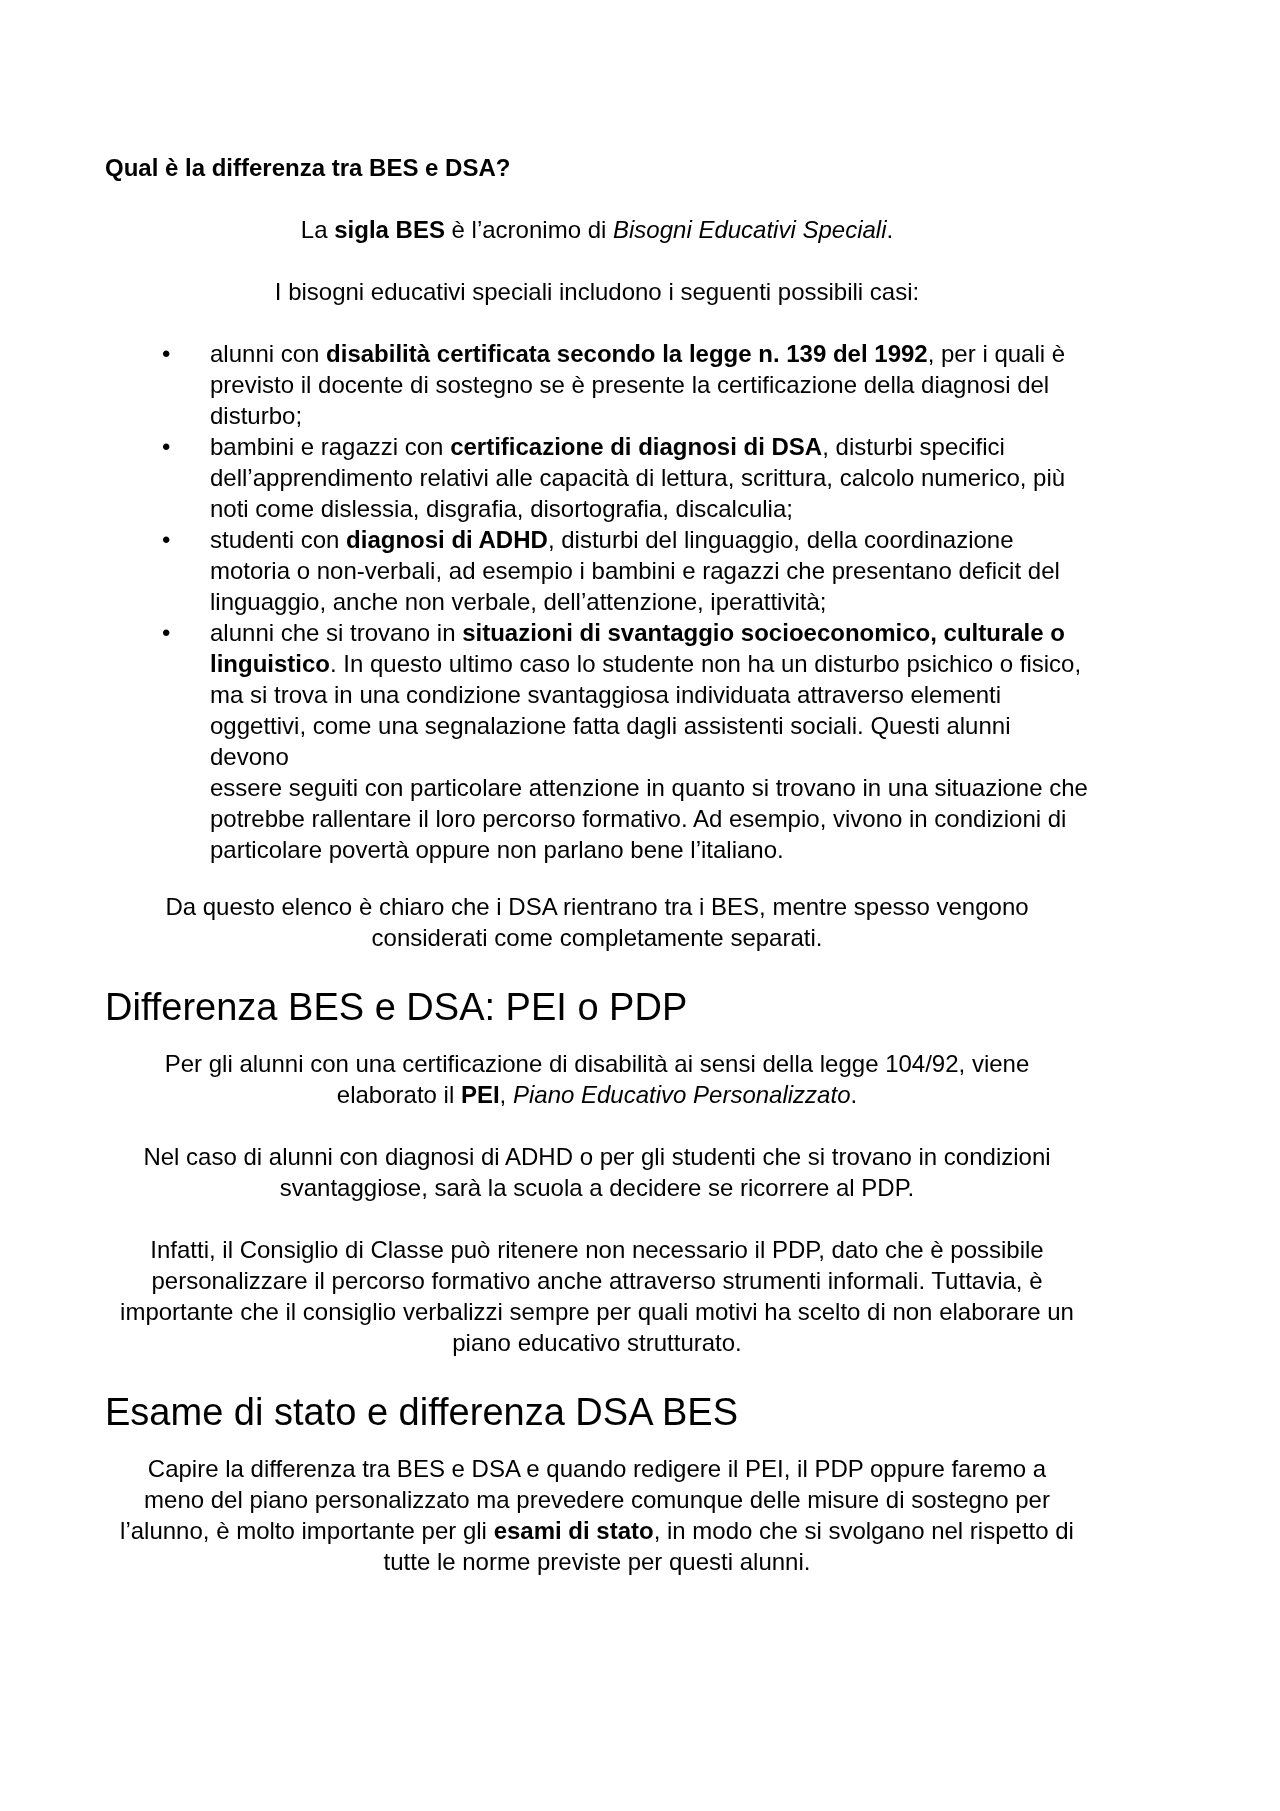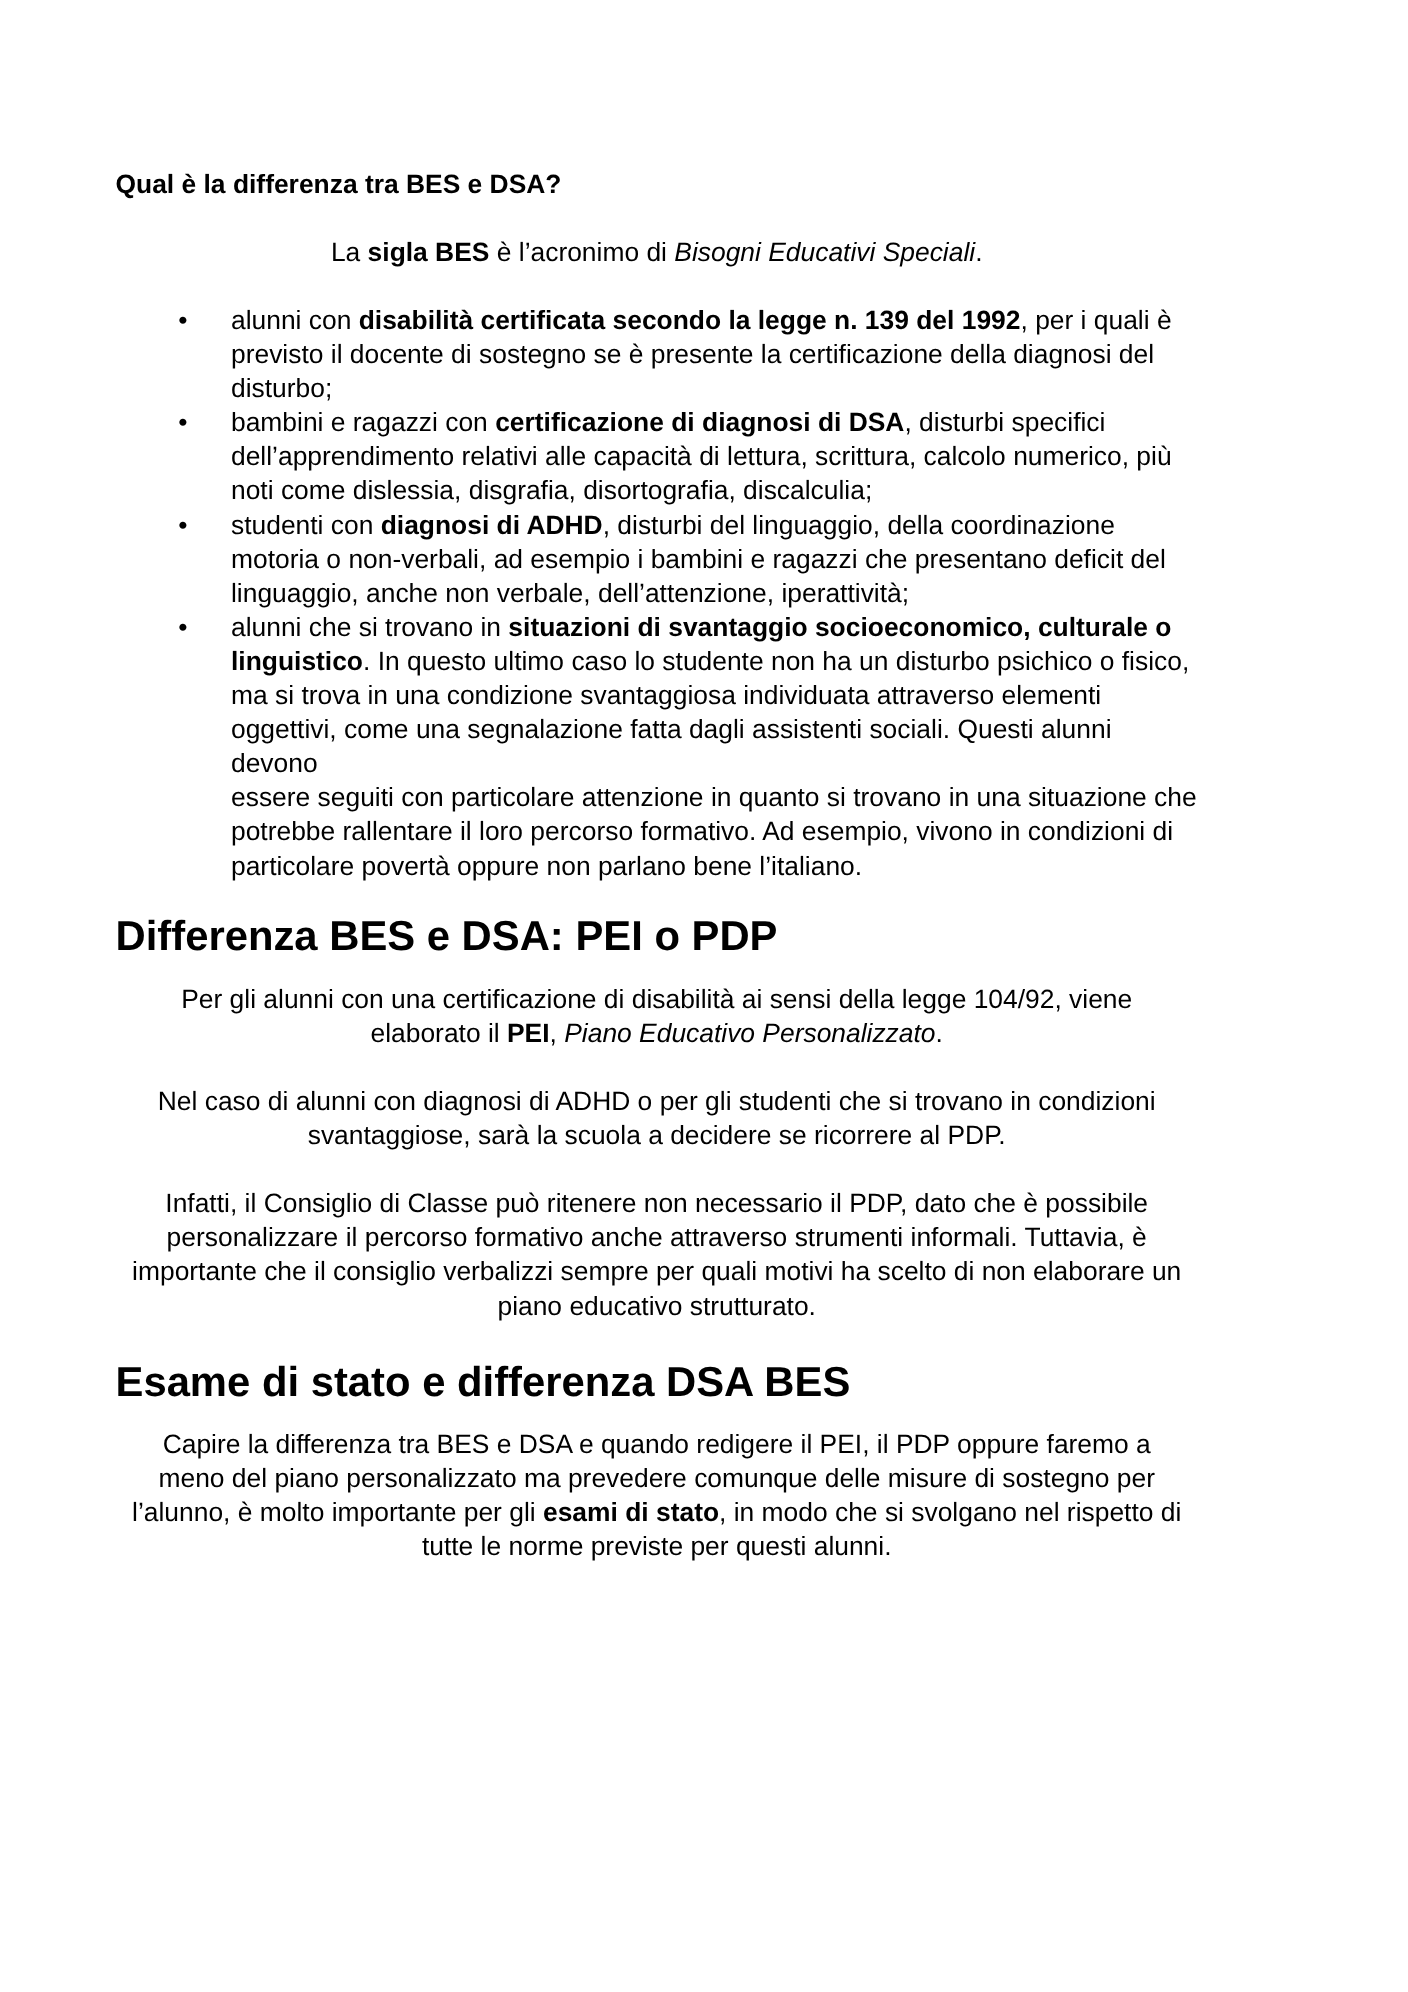--- a/index.html
+++ b/index.html
@@ -23,21 +23,21 @@
     white-space: pre-wrap;
   }
   .para { margin: 0 0 31px 0; text-align: center; }
   .h3 {
     font-weight: 700;
     margin: 0 0 31px 0;
   }
   .h1 {
     font-size: 38px;
     line-height: 46px;
-    font-weight: 700;
+    font-weight: 400;
     white-space: pre-wrap;
     margin: 24px 0 18px 0;
   }
   .bullet-list {
     list-style: none;
     margin: 0 0 26px 0;
     padding: 0 0 0 105px;
   }
   .bullet-list li {
     position: relative;
@@ -53,40 +53,43 @@
 </style>
 </head>
 <body>
 
 <div class="page">
 
   <div class="h3"><span class="b">Qual è la differenza tra BES e DSA?</span></div>
 
   <p class="para"><span>La </span><span class="b">sigla BES</span><span> è l’acronimo di </span><span class="i">Bisogni Educativi Speciali</span><span>.</span></p>
 
+  <p class="para"><span>I bisogni educativi speciali includono i seguenti possibili casi:</span></p>
 
   <ul class="bullet-list">
     <li><span class="bullet-glyph">•</span><span>alunni con </span><span class="b">disabilità certificata secondo la legge n. 139 del 1992</span><span>, per i quali è
 previsto il docente di sostegno se è presente la certificazione della diagnosi del
 disturbo;</span></li>
     <li><span class="bullet-glyph">•</span><span>bambini e ragazzi con </span><span class="b">certificazione di diagnosi di DSA</span><span>, disturbi specifici
 dell’apprendimento relativi alle capacità di lettura, scrittura, calcolo numerico, più
 noti come dislessia, disgrafia, disortografia, discalculia;</span></li>
     <li><span class="bullet-glyph">•</span><span>studenti con </span><span class="b">diagnosi di ADHD</span><span>, disturbi del linguaggio, della coordinazione
 motoria o non-verbali, ad esempio i bambini e ragazzi che presentano deficit del
 linguaggio, anche non verbale, dell’attenzione, iperattività;</span></li>
     <li><span class="bullet-glyph">•</span><span>alunni che si trovano in </span><span class="b">situazioni di svantaggio socioeconomico, culturale o
 linguistico</span><span>. In questo ultimo caso lo studente non ha un disturbo psichico o fisico,
 ma si trova in una condizione svantaggiosa individuata attraverso elementi
 oggettivi, come una segnalazione fatta dagli assistenti sociali. Questi alunni devono
 essere seguiti con particolare attenzione in quanto si trovano in una situazione che
 potrebbe rallentare il loro percorso formativo. Ad esempio, vivono in condizioni di
 particolare povertà oppure non parlano bene l’italiano.</span></li>
   </ul>
 
+  <p class="para"><span>Da questo elenco è chiaro che i DSA rientrano tra i BES, mentre spesso vengono
+considerati come completamente separati.</span></p>
 
   <div class="h1"><span>Differenza BES e DSA: PEI o PDP</span></div>
 
   <p class="para"><span>Per gli alunni con una certificazione di disabilità ai sensi della legge 104/92, viene
 elaborato il </span><span class="b">PEI</span><span>, </span><span class="i">Piano Educativo Personalizzato</span><span>.</span></p>
 
 
   <p class="para"><span>Nel caso di alunni con diagnosi di ADHD o per gli studenti che si trovano in condizioni
 svantaggiose, sarà la scuola a decidere se ricorrere al PDP.</span></p>
 

